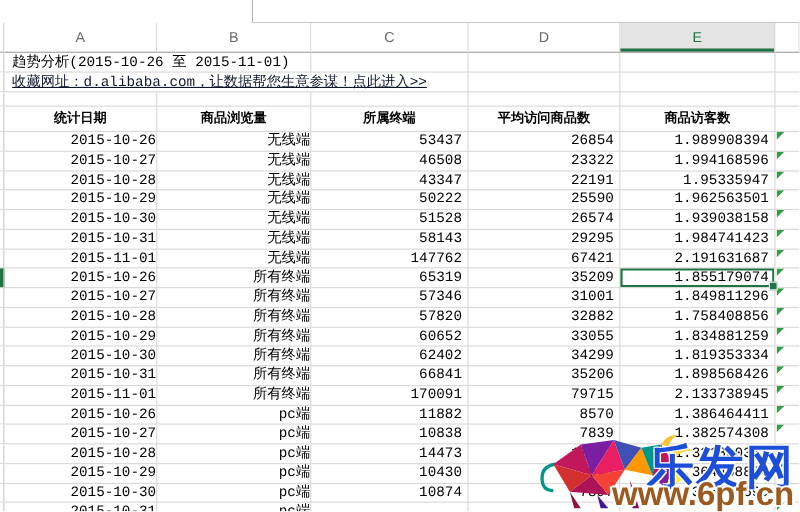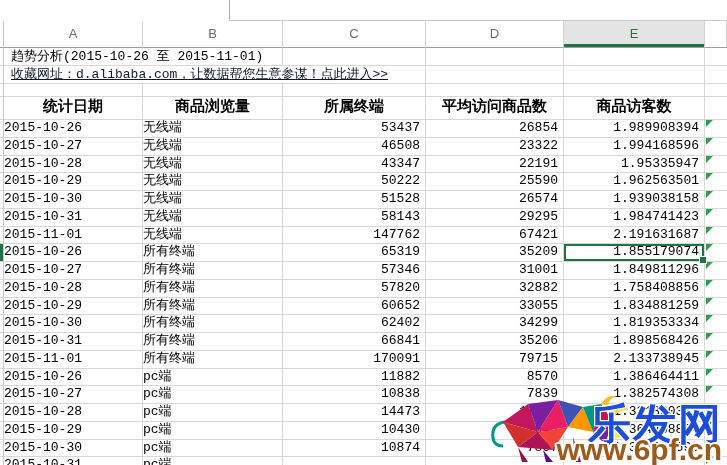--- a/index.html
+++ b/index.html
@@ -21,29 +21,29 @@
   .colhead{ height:27px; font-family:"Liberation Sans","DejaVu Sans",sans-serif;
             font-size:13px; color:#6b6b6b; }
   .colhead .cell{ border-right:1px solid #d2d2d2; border-bottom:1px solid #9f9f9f;
                   text-align:center; line-height:25px; background:#fff; }
   .colhead .corner{ border-right:1px solid #c6c6c6; }
   .colhead .selected{ background:#e4e4e4; color:#217346;
                       box-shadow:inset 0 -3px 0 #217346; }
   
   .r1,.r2{ height:18px; line-height:17px; }
   .r3{ height:13px; }
-  .r4{ height:23px; line-height:22px; font-weight:bold; font-size:15px; }
+  .r4{ height:23px; line-height:22px; font-weight:bold; font-size:12px; }
   .r4 .cell{ text-align:center; }
   .span-ab{ grid-column:2/4; padding-left:7px; }
   .span-ac{ grid-column:2/5; padding-left:7px; }
   .linktext{ color:#0f172a; text-decoration:underline; cursor:pointer; }
   
   #data-rows{ height:345px; overflow:hidden; }
   .data-row{ height:17.75px; line-height:16.5px; }
-  .ca,.cb{ text-align:left; }
+  .ca,.cb{ text-align:right; }
   .cnum{ text-align:right; padding-right:5px; }
   .c-hdr{ border-right:1px solid #c9c9c9; background:#fff; }
   .active-row .c-hdr{ background:#217346; }
   .active-cell{ box-shadow:inset 0 0 0 2px #217346; z-index:3; }
   .active-cell::after{ content:""; position:absolute; right:-3px; bottom:-3px;
                        width:6px; height:6px; background:#217346; border:1px solid #fff; z-index:4; }
   .tri{ position:absolute; left:1px; top:0; display:block; }
   
   .watermark{ position:absolute; left:483px; top:382px; width:244px; height:83px;
               pointer-events:none; z-index:10; }

